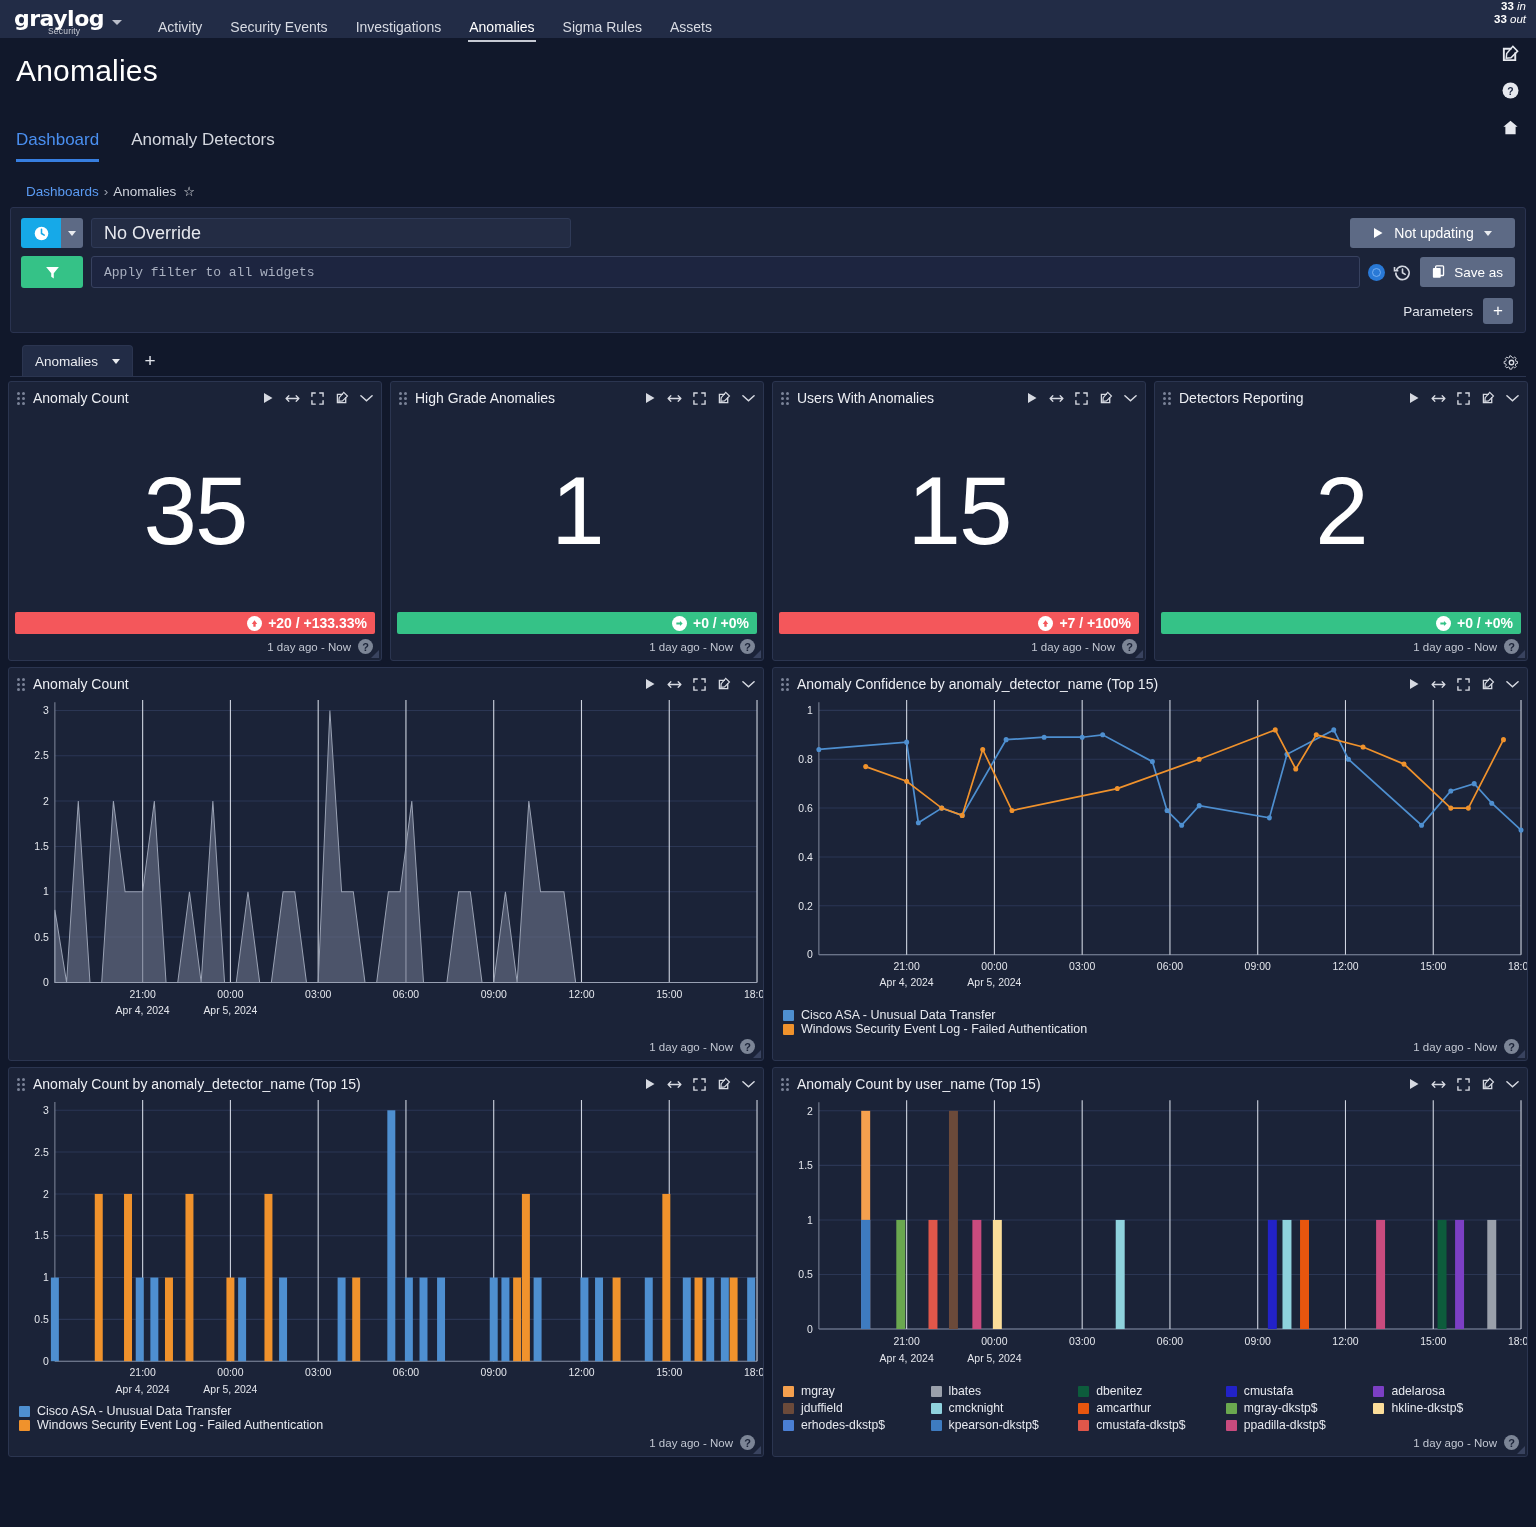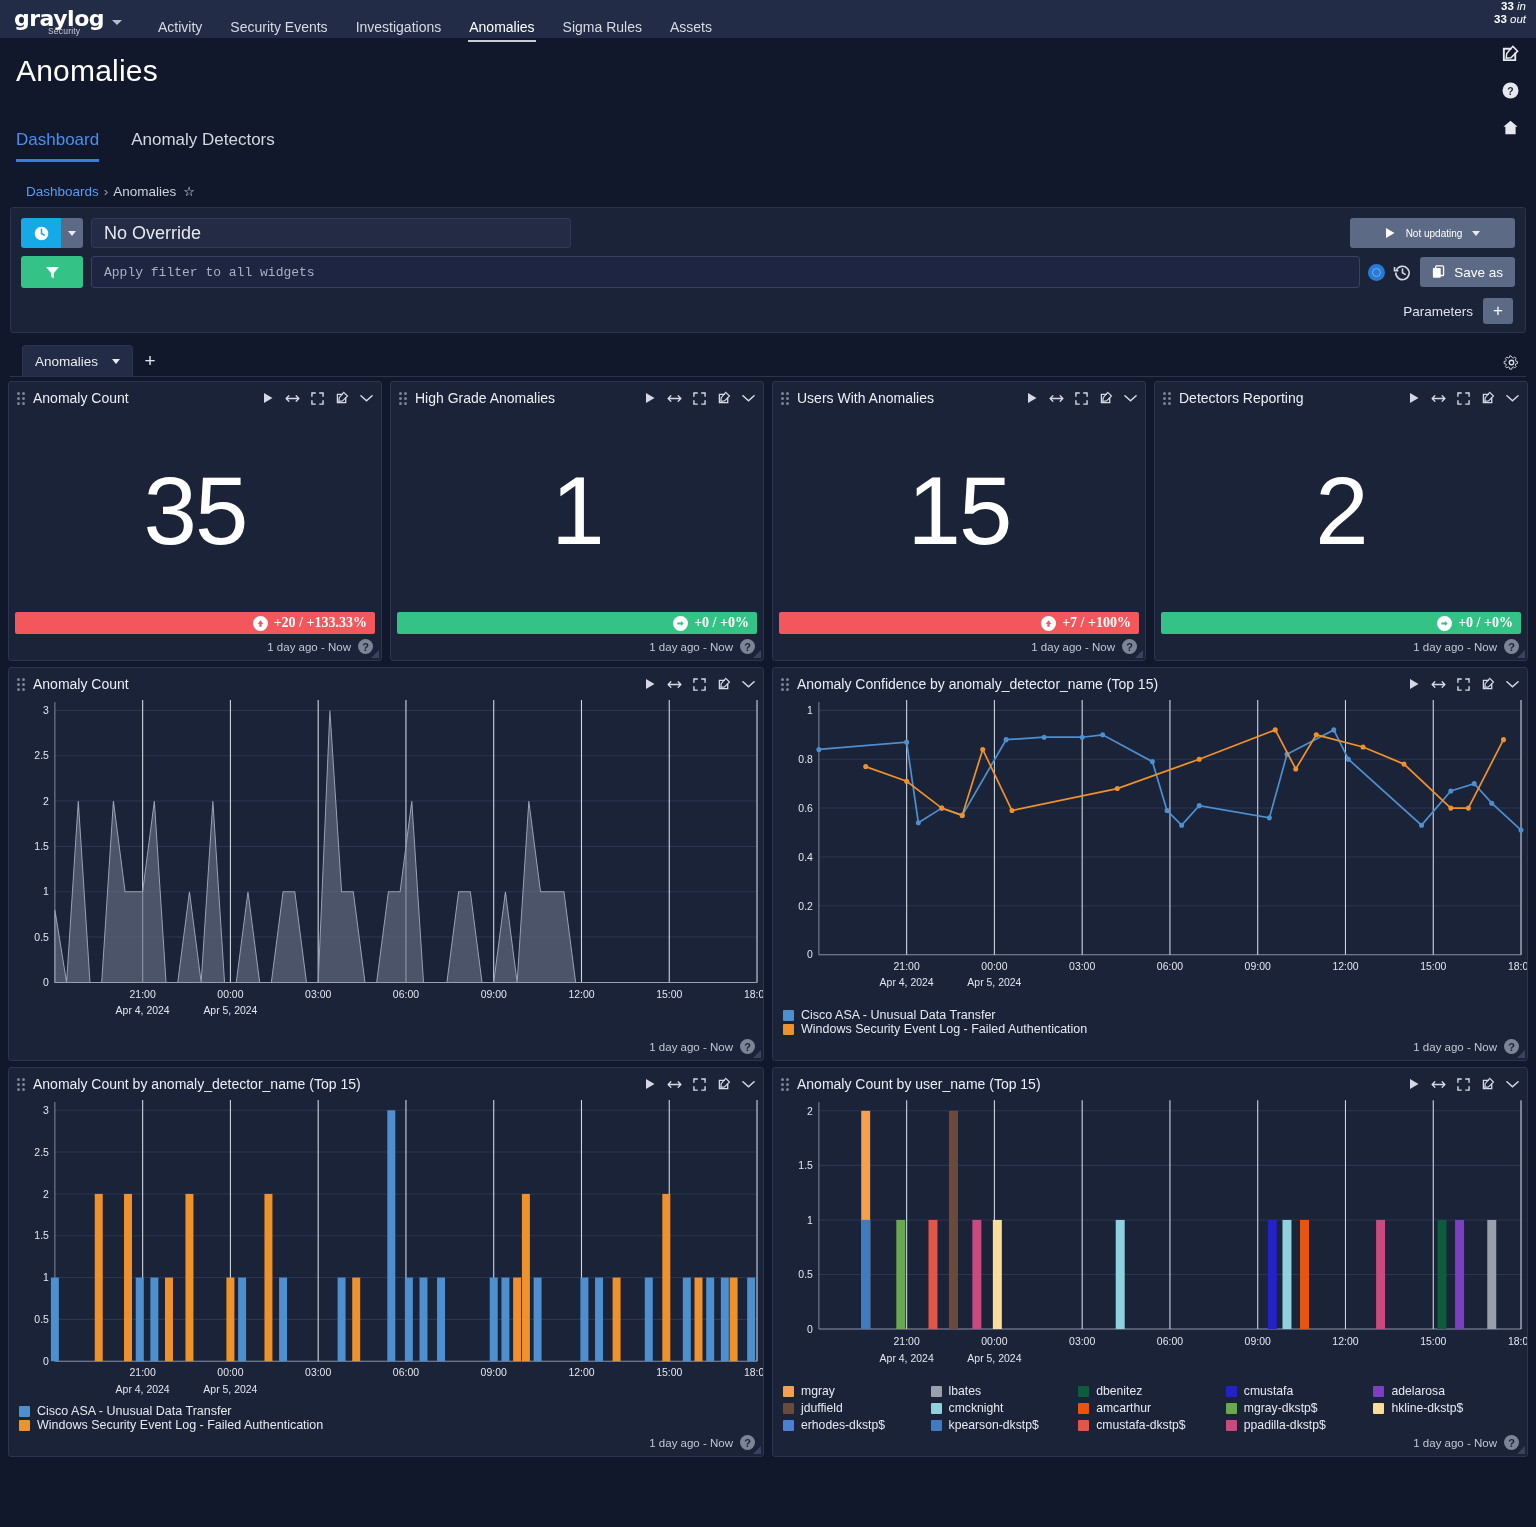--- a/index.html
+++ b/index.html
@@ -94,21 +94,21 @@
   .caret-dn { width: 0; height: 0; border-left: 4px solid transparent; border-right: 4px solid transparent; border-top: 5px solid #e9ebef; }
   .override-box {
     flex: 0 0 480px; height: 30px; background: #232c44; border: 1px solid #2f3a57;
     border-radius: 3px; display: flex; align-items: center; padding: 0 12px;
     font-size: 18px; color: #e6e8ee; cursor: text;
   }
   .sp-spacer { flex: 1; }
   .notupd {
     width: 165px; height: 30px; background: #5d6a85; border-radius: 3px;
     display: flex; align-items: center; justify-content: center; gap: 10px;
-    font-size: 10px; color: #fff; cursor: pointer;
+    font-size: 14px; color: #fff; cursor: pointer;
   }
   .filterbtn {
     width: 62px; height: 32px; background: #35c287; border-radius: 3px;
     display: flex; align-items: center; justify-content: center; cursor: pointer;
   }
   .filterinput {
     flex: 1; height: 32px; background: #1d2540; border: 1px solid #37415f;
     border-radius: 3px; display: flex; align-items: center; padding: 0 12px;
     font-family: "Liberation Mono", monospace; font-size: 13px; color: #a9b0c0; cursor: text;
   }
@@ -180,21 +180,21 @@
     color: #1b2338; font-size: 11px; font-weight: 700;
     display: flex; align-items: center; justify-content: center; cursor: pointer;
   }
 
   
   .bignum-body { flex: 1; display: flex; align-items: center; justify-content: center; }
   .bignum { font-size: 96px; font-weight: 300; color: #fff; line-height: 1; letter-spacing: -2px; }
   .trendbar {
     margin: 0 6px 2px; height: 22px; border-radius: 2px;
     display: flex; align-items: center; justify-content: flex-end;
-    padding-right: 8px; gap: 6px; font-size: 14px; font-weight: 700; color: #fff; font-family: Liberation Serif, serif;
+    padding-right: 8px; gap: 6px; font-size: 14px; font-weight: 700; color: #fff;
   }
   .trendbar.up { background: #f4575b; }
   .trendbar.flat { background: #35c287; }
   .arrow-circ {
     width: 15px; height: 15px; border-radius: 50%; background: #fff;
     display: flex; align-items: center; justify-content: center; flex: none;
   }
 
   
   .chart-area { position: relative; flex: 1; }

